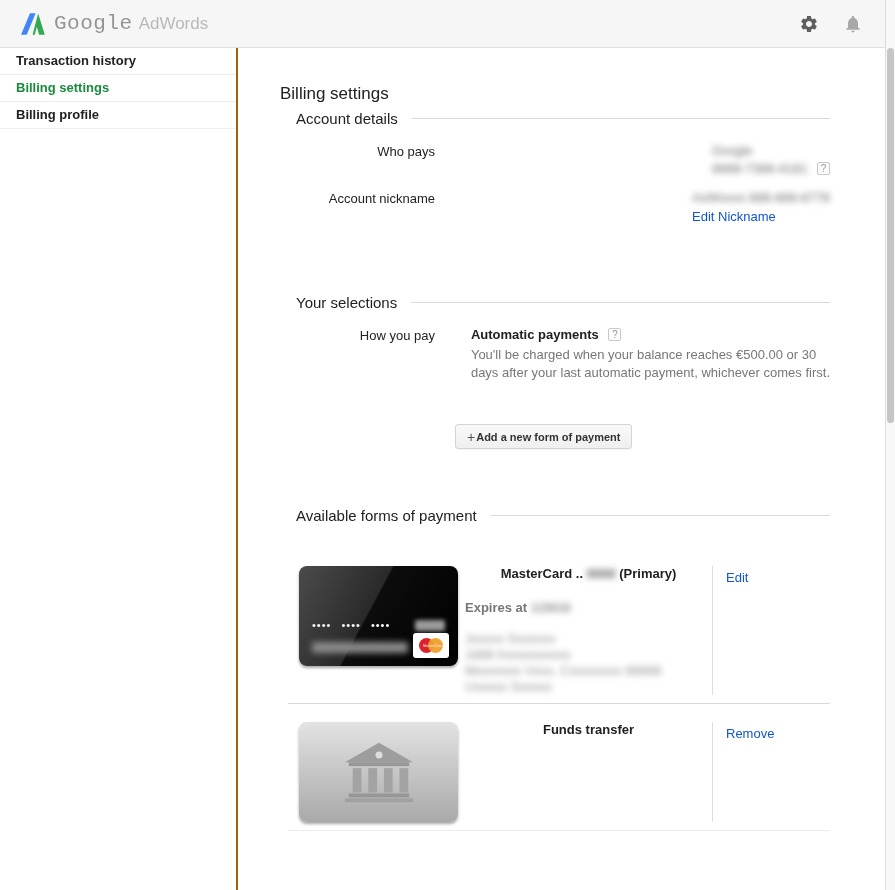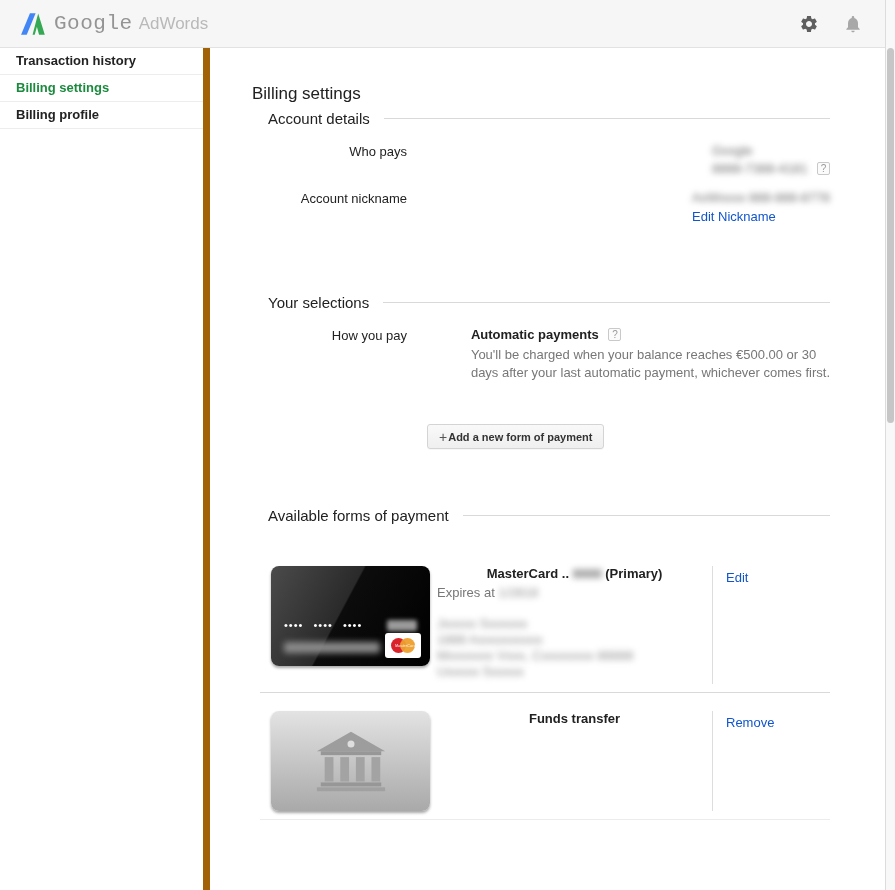--- a/index.html
+++ b/index.html
@@ -13,21 +13,21 @@
   .logo-a { width:26px; height:26px; }
   .logo-google { font-size:21px; color:#949494; font-family:Liberation Mono, monospace; letter-spacing:.5px; }
   .logo-adwords { font-size:17px; color:#b9b9b9; margin-left:-2px; }
   .nav-items { display:flex; margin-left:66px; gap:36px; }
   .nav-item { font-size:13px; color:#3c3c3c; cursor:pointer; }
   .nav-icons { position:absolute; right:32px; display:flex; align-items:center; gap:24px; }
   .icon-btn { width:20px; height:20px; cursor:pointer; }
 
   
   .page-body { display:flex; height:842px; }
-  aside { width:210px; border-right:7px solid #a16207; background:#fff; flex-shrink:0; }
+  aside { width:238px; border-right:2px solid #a16207; background:#fff; flex-shrink:0; }
   .side-item { height:27px; line-height:26px; padding-left:16px; font-size:13px; font-weight:bold;
                color:#222; border-bottom:1px solid #ededed; cursor:pointer; }
   .side-item.selected { color:#1b8a3e; }
   main { flex:1; padding:36px 65px 0 42px; position:relative; }
 
   .page-title { font-size:17px; color:#212121; font-weight:normal; margin-bottom:6px; }
 
   .section-header { display:flex; align-items:center; margin-left:16px; }
   .section-header .hd { font-size:15px; color:#212121; white-space:nowrap; }
   .section-header .line { flex:1; height:1px; background:#d9d9d9; margin-left:14px; }
@@ -75,21 +75,21 @@
   .mc-orange { background:#ee9f2d; margin-left:-6px; opacity:.95; }
   .mc-text { position:absolute; width:100%; text-align:center; color:#fff; font-size:8px;
              font-style:italic; transform:scale(.45); filter:blur(.4px); letter-spacing:.5px; }
 
   
   .card-gray { background:linear-gradient(#e3e3e3,#a9a9a9); }
   .bank-svg { position:absolute; left:50%; top:50%; transform:translate(-50%,-50%); }
 
   .pay-details { margin-left:7px; flex:1; }
   .pay-head { font-size:13px;text-align:center; }
-  .expires-line { margin-top:3px; }
+  .expires-line { margin-top:18px;font-weight:bold; }
   .addr-block { margin-top:14px; }
   .addr-line { font-size:13px; line-height:16px; }
 
   .pay-action { width:118px; flex-shrink:0; border-left:1px solid #ddd; padding:2px 0 0 13px; }
 
   
   .scroll-track { position:fixed; top:0; right:0; width:10px; height:890px; background:#f8f8f8;
                   border-left:1px solid #dcdcdc; }
   .scroll-thumb { position:absolute; left:1px; top:48px; width:7px; height:375px; background:#c6c6c6;
                   border-radius:4px; }

